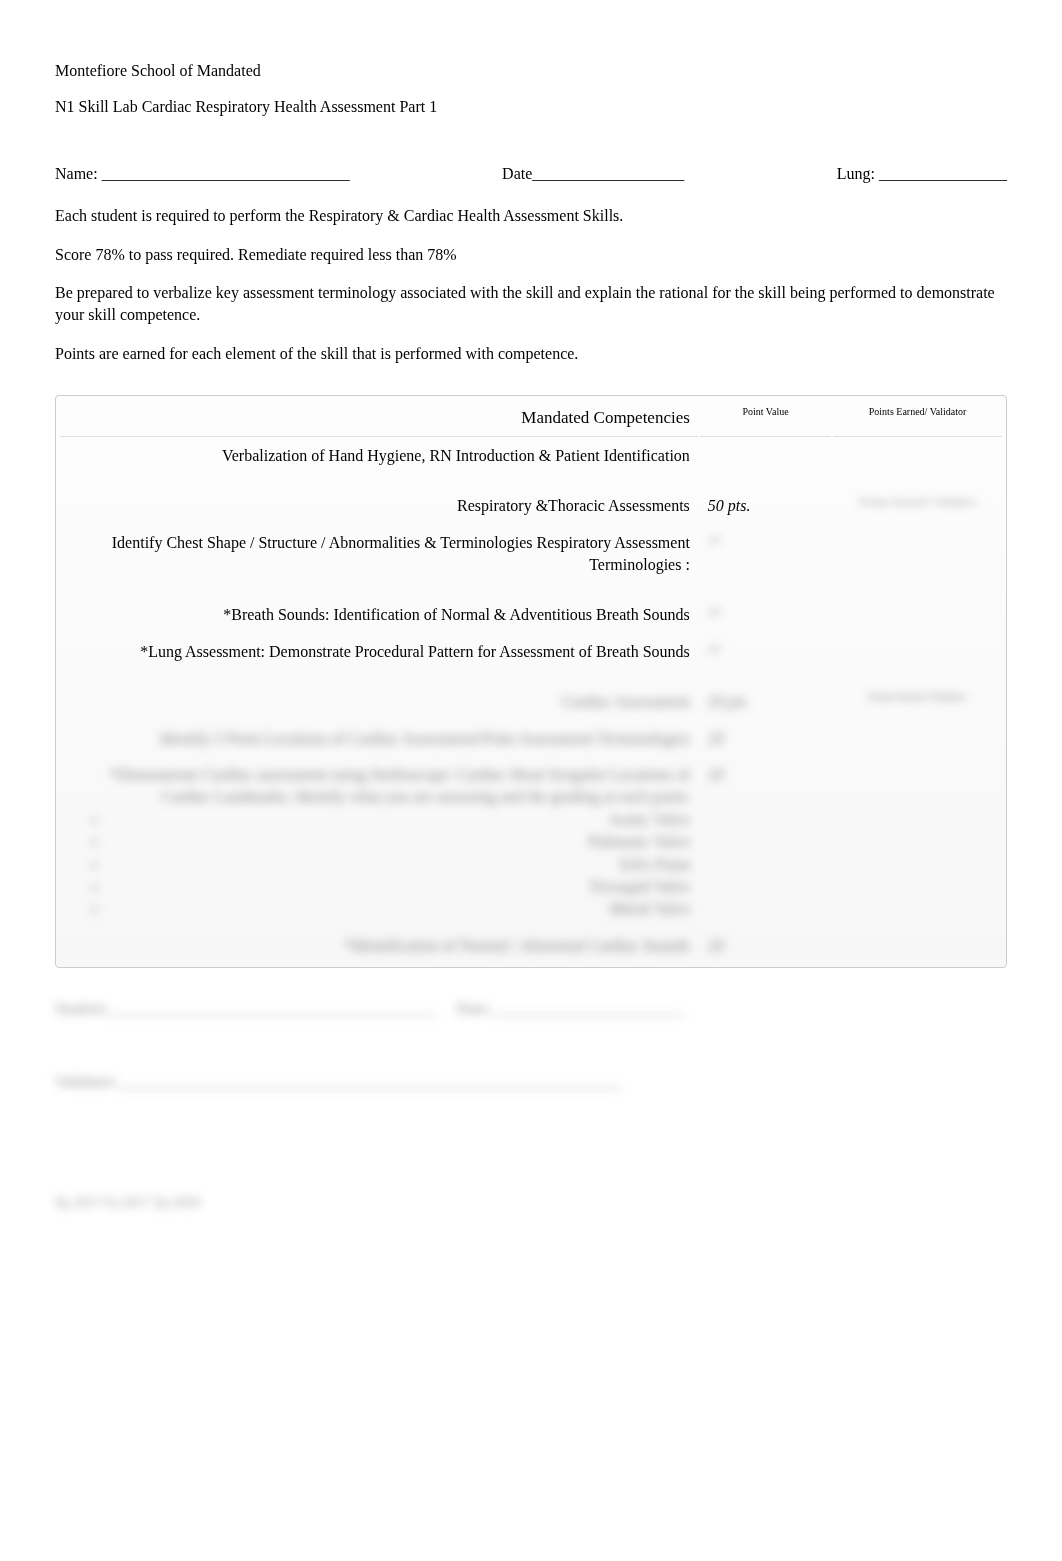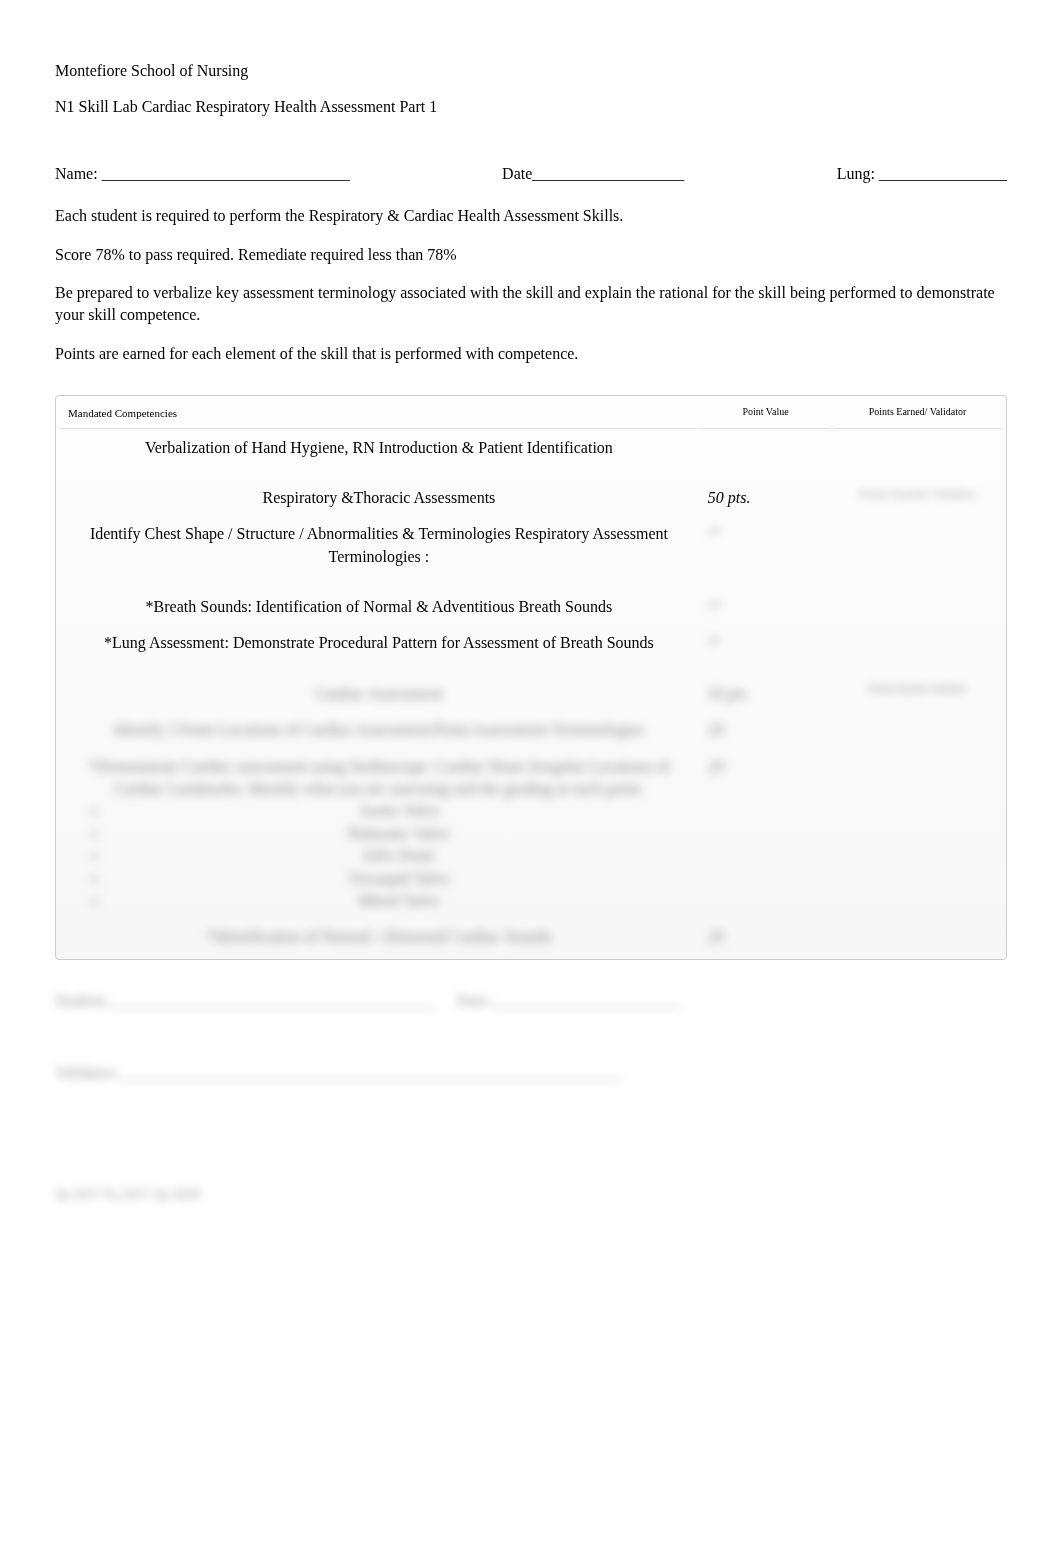--- a/index.html
+++ b/index.html
@@ -37,25 +37,25 @@
     }
     table {
       width: 100%;
       border-collapse: separate;
       border-spacing: 2px;
     }
     th, td {
       vertical-align: top;
       padding: 6px 8px;
       font-weight: normal;
-      text-align: center;
+      text-align: right;
     }
     th {
-      text-align: left;
-      font-size: 11px;
+      text-align: right;
+      font-size: 17px;
       border-bottom: 1px solid #e0e0e0;
     }
     .col-comp {
       width: 68%;
     }
     .col-pv {
       width: 14%;
       text-align: center;
     }
     .col-pe {
@@ -98,21 +98,21 @@
       color: #999;
       font-size: 14px;
     }
     .row-sep {
       height: 6px;
     }
   </style>
 </head>
 <body>
 
-<div class="header-line">Montefiore School of Nursing</div>
+<div class="header-line">Montefiore School of Mandated</div>
 <div class="header-line">N1 Skill Lab Cardiac Respiratory Health Assessment Part 1</div>
 
 <div class="info-row">
   <span>Name: _______________________________</span>
   <span>Date___________________</span>
   <span>Lung: ________________</span>
 </div>
 
 <div class="instruction">Each student is required to perform the Respiratory &amp; Cardiac Health Assessment Skills.</div>
 <div class="instruction">Score 78% to pass required. Remediate required less than 78%</div>

